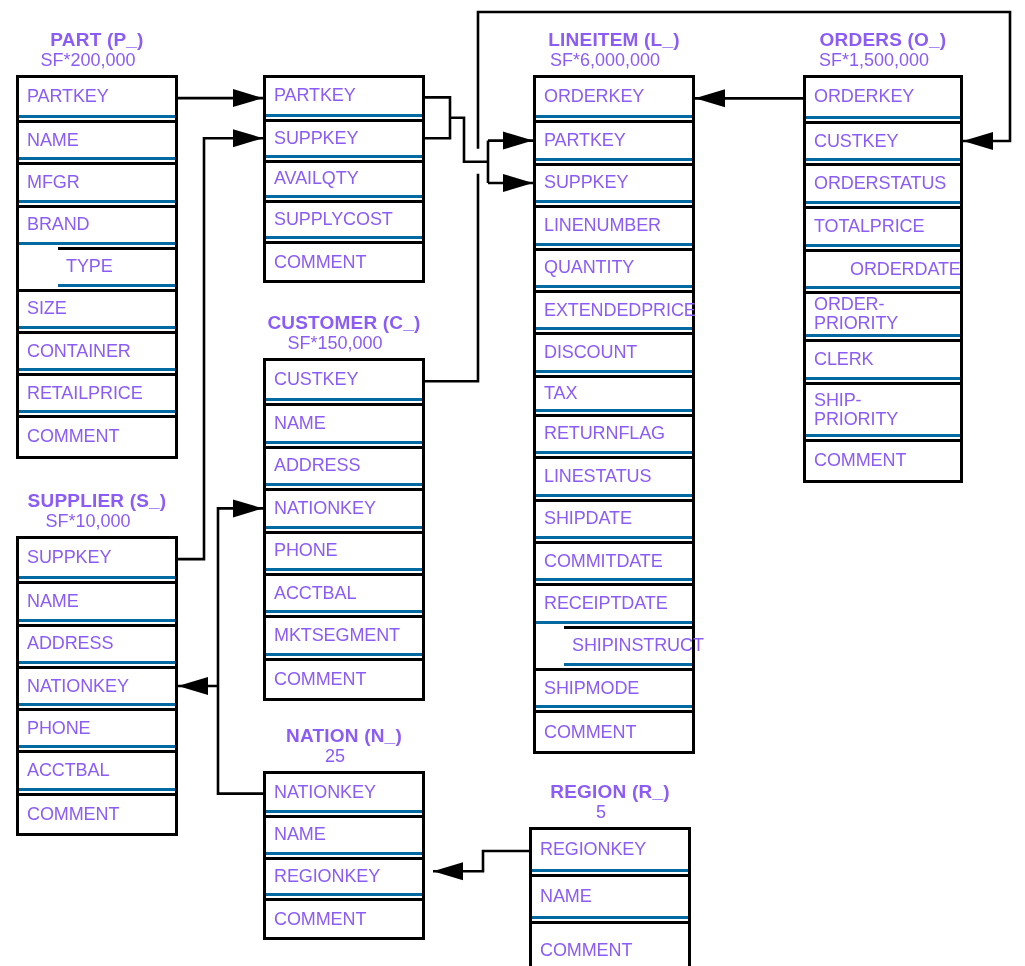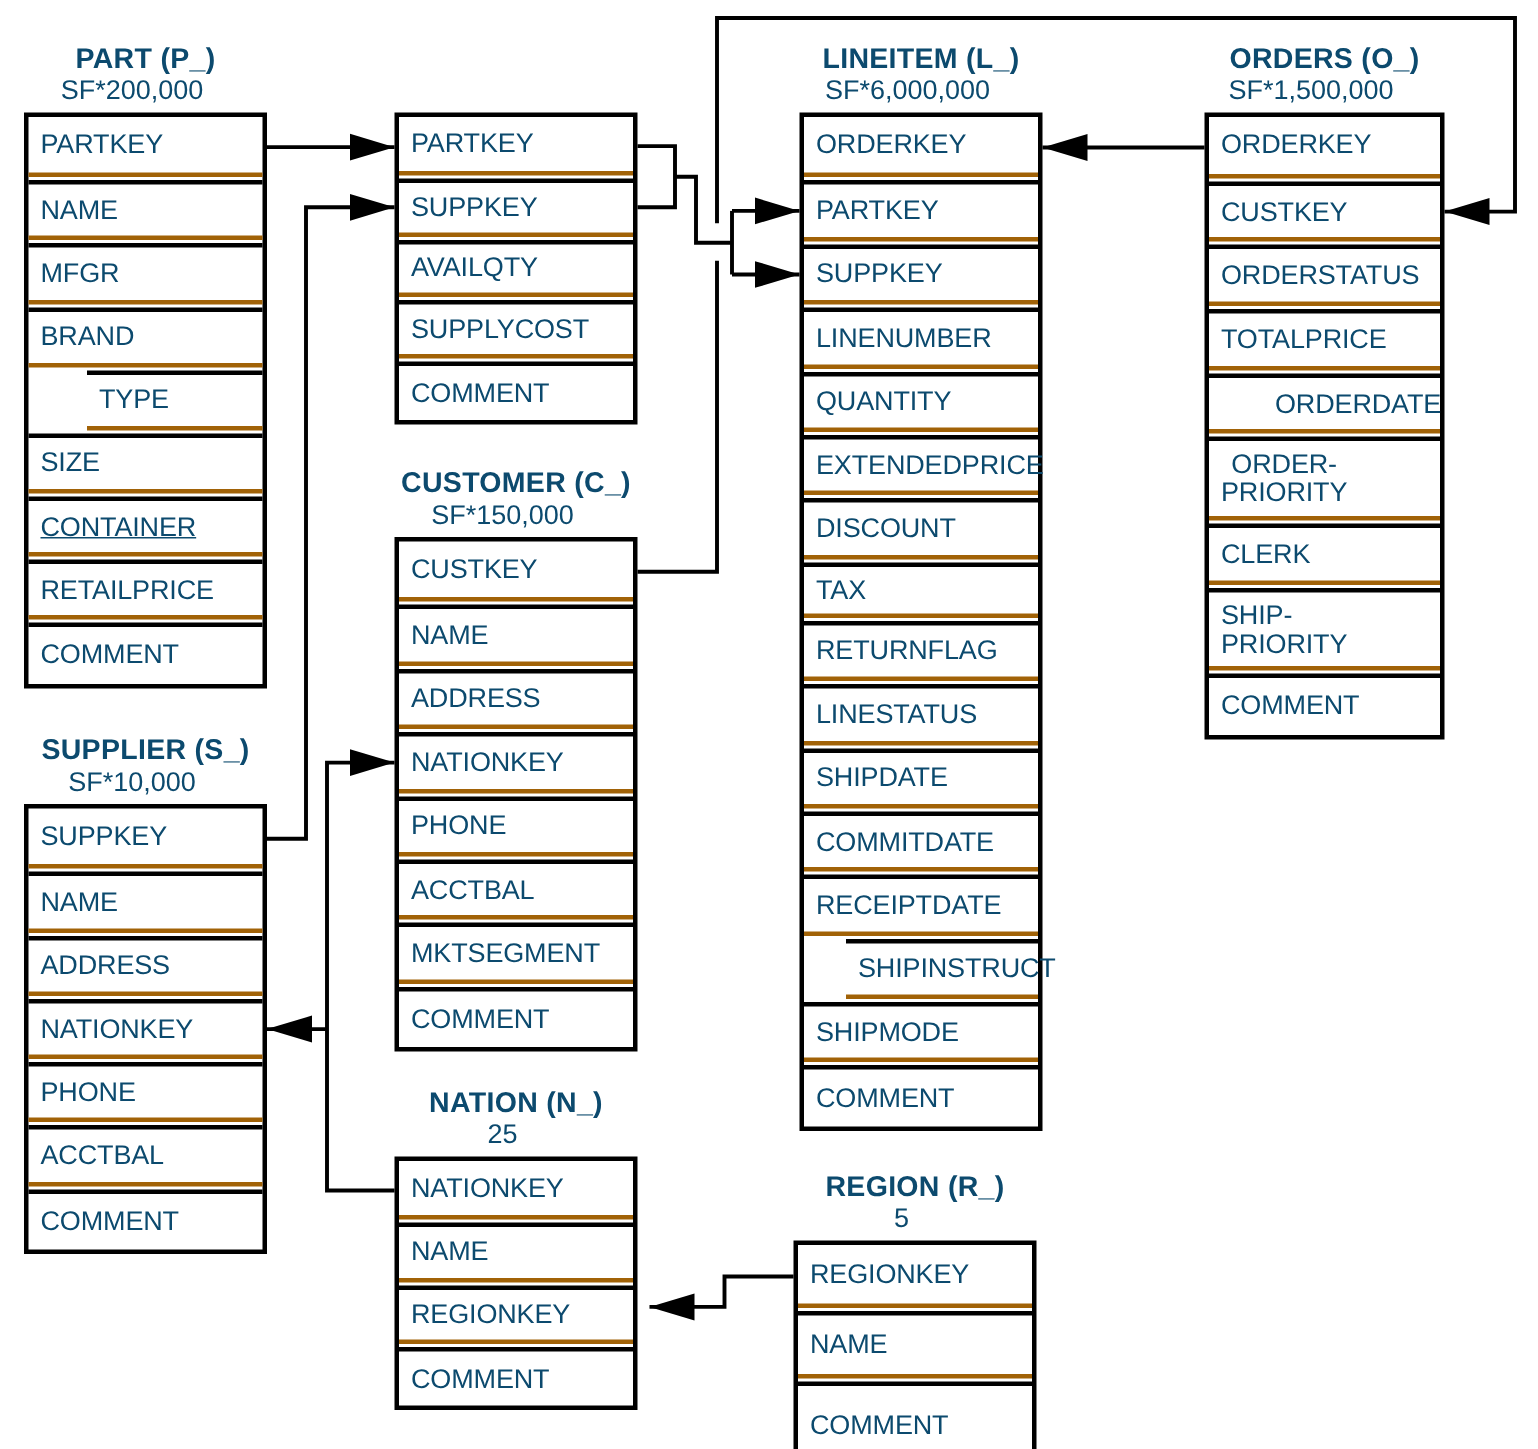--- a/index.html
+++ b/index.html
@@ -1,51 +1,51 @@
 <!DOCTYPE html>
 <html><head>
 <meta charset="utf-8">
 <style>
   html,body{margin:0;padding:0;background:#ffffff;}
   #canvas{
     position:relative;width:1025px;height:966px;background:#ffffff;
-    overflow:hidden;font-family:"Liberation Sans","DejaVu Sans",sans-serif;color:#0c4a6e;
+    overflow:hidden;font-family:"Liberation Sans","DejaVu Sans",sans-serif;color:#8b5cf6;
   }
   .table{position:absolute;}
   .t-head{position:absolute;bottom:100%;left:-45px;right:-45px;margin-bottom:5px;text-align:center;}
   .t-title{font-weight:bold;font-size:19px;line-height:21px;letter-spacing:.2px;white-space:nowrap;}
   .t-card{font-size:18px;line-height:20px;transform:translateX(-9px);white-space:nowrap;}
   .t-box{border:3px solid #000;background:#fff;}
   .row{
     box-sizing:border-box;display:flex;align-items:center;
     padding-left:8px;font-size:18px;line-height:19px;letter-spacing:-.1px;
     white-space:pre-line;overflow:visible;
   }
   .row + .row{margin-top:2px;border-top:3px solid #000;}
-  .row:not(:last-child){border-bottom:3px solid #a16207;}
+  .row:not(:last-child){border-bottom:3px solid #0369a1;}
   #relations{position:absolute;left:0;top:0;pointer-events:none;}
 </style>
 </head>
 <body>
 
 <div id="canvas">
 
   <div class="table" style="left: 16px; top: 75px; width: 162px;">
     <div class="t-head">
       <div class="t-title">PART (P_)</div>
       <div class="t-card">SF*200,000</div>
     </div>
     <div class="t-box">
         <div class="row" style="height: 40.2px;">PARTKEY</div>
         <div class="row" style="height: 40.2px;">NAME</div>
         <div class="row" style="height: 40.2px;">MFGR</div>
         <div class="row" style="height: 40.2px;">BRAND</div>
         <div class="row" style="height: 40px; margin-left: 39px;">TYPE</div>
         <div class="row" style="height: 40.2px;">SIZE</div>
-        <div class="row" style="height: 40.2px; text-decoration: underline;">CONTAINER</div>
+        <div class="row" style="height: 40.2px;">CONTAINER</div>
         <div class="row" style="height: 40.2px;">RETAILPRICE</div>
         <div class="row" style="height: 40.2px;">COMMENT</div>
       </div>
   </div>
 
   <div class="table" style="left: 263px; top: 75px; width: 162px;">
     <div class="t-box">
         <div class="row" style="height: 38.8px;">PARTKEY</div>
         <div class="row" style="height: 38.8px;">SUPPKEY</div>
         <div class="row" style="height: 38.8px;">AVAILQTY</div>
@@ -141,21 +141,21 @@
     <div class="t-head">
       <div class="t-title">ORDERS (O_)</div>
       <div class="t-card">SF*1,500,000</div>
     </div>
     <div class="t-box">
         <div class="row" style="height: 40.7px;">ORDERKEY</div>
         <div class="row" style="height: 40.7px;">CUSTKEY</div>
         <div class="row" style="height: 40.7px;">ORDERSTATUS</div>
         <div class="row" style="height: 40.7px;">TOTALPRICE</div>
         <div class="row" style="height: 40.7px; padding-left: 44px;">ORDERDATE</div>
-        <div class="row" style="height: 56px; text-align: center;">ORDER-
+        <div class="row" style="height: 46px;">ORDER-
 PRIORITY</div>
         <div class="row" style="height: 40.7px;">CLERK</div>
         <div class="row" style="height: 55px;">SHIP-
 PRIORITY</div>
         <div class="row" style="height: 40.7px;">COMMENT</div>
       </div>
   </div>
 
   <svg id="relations" width="1025" height="966" viewBox="0 0 1025 966">
     <defs>

